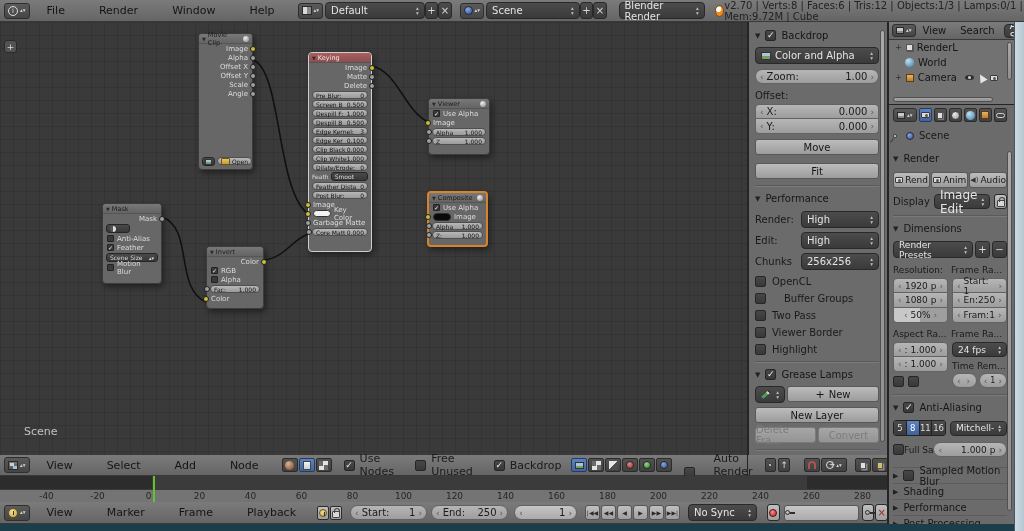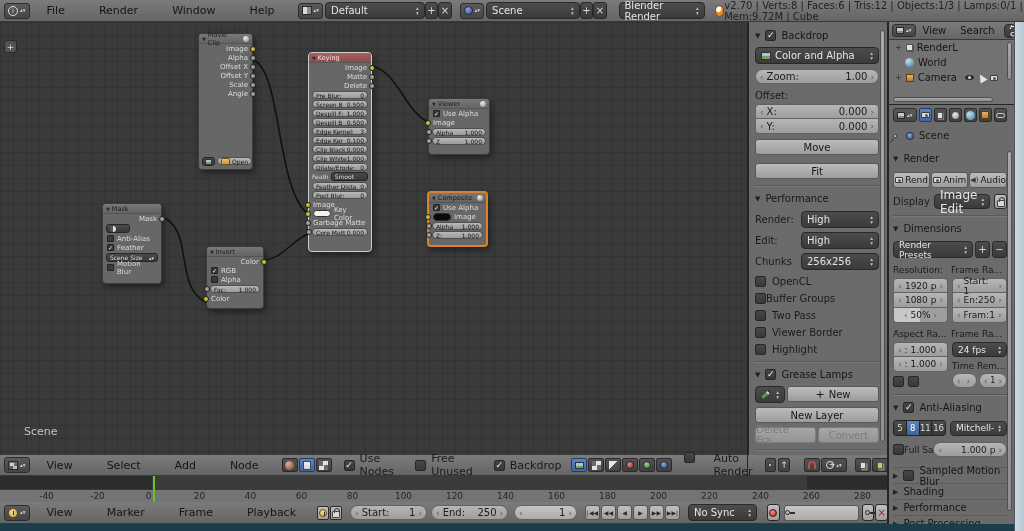--- a/index.html
+++ b/index.html
@@ -522,21 +522,21 @@
             <span>256x256</span>
           </span>
         </div>
       <div>
 
           <div style="display:flex;align-items:center;gap:6px;margin-top:6px">
             <span class="chk"></span>
             <span>OpenCL</span>
           </div>
 
-          <div style="display:flex;align-items:center;gap:0;margin-top:6px">
+          <div style="display:flex;align-items:center;gap:18px;margin-top:6px">
             <span class="chk"></span>
             <span>Buffer Groups</span>
           </div>
 
           <div style="display:flex;align-items:center;gap:6px;margin-top:6px">
             <span class="chk"></span>
             <span>Two Pass</span>
           </div>
 
           <div style="display:flex;align-items:center;gap:6px;margin-top:6px">
@@ -856,21 +856,21 @@
       <span class="ibox">
           <span class="g-dot red"></span>
         </span>
       <span class="ibox">
           <span class="g-dot green"></span>
         </span>
       <span class="ibox">
           <span class="g-dot blue"></span>
         </span>
     </span>
-    <span style="display:flex;align-items:flex-start;gap:18px;margin-left:12px">
+    <span style="display:flex;align-items:flex-end;gap:18px;margin-left:12px">
       <span class="chk"></span>
         <span>Auto Render</span>
     </span>
     <span class="ibox" style="margin-left:12px">
         <span class="g-pin"></span>
       </span>
     <span class="ibox" style="margin-left:2px">
         <span style="color:#ddd;font-size:9px">↑</span>
       </span>
     <span style="display:flex;gap:1px;margin-left:14px">

